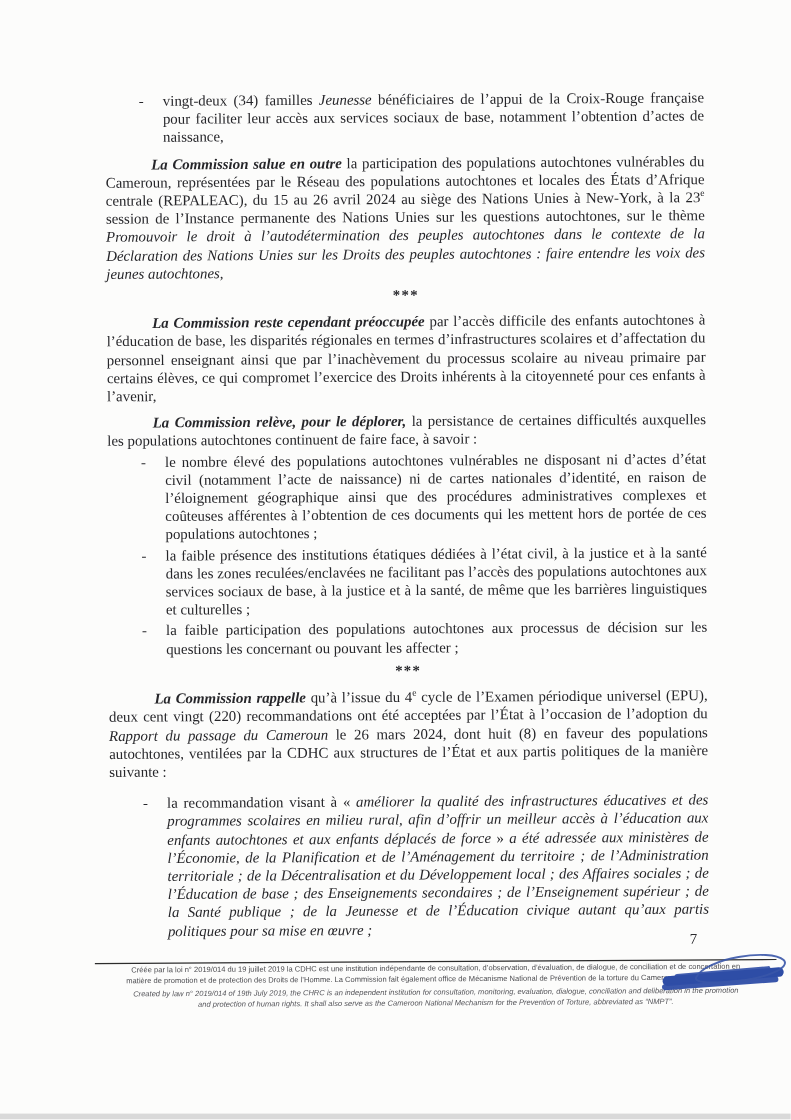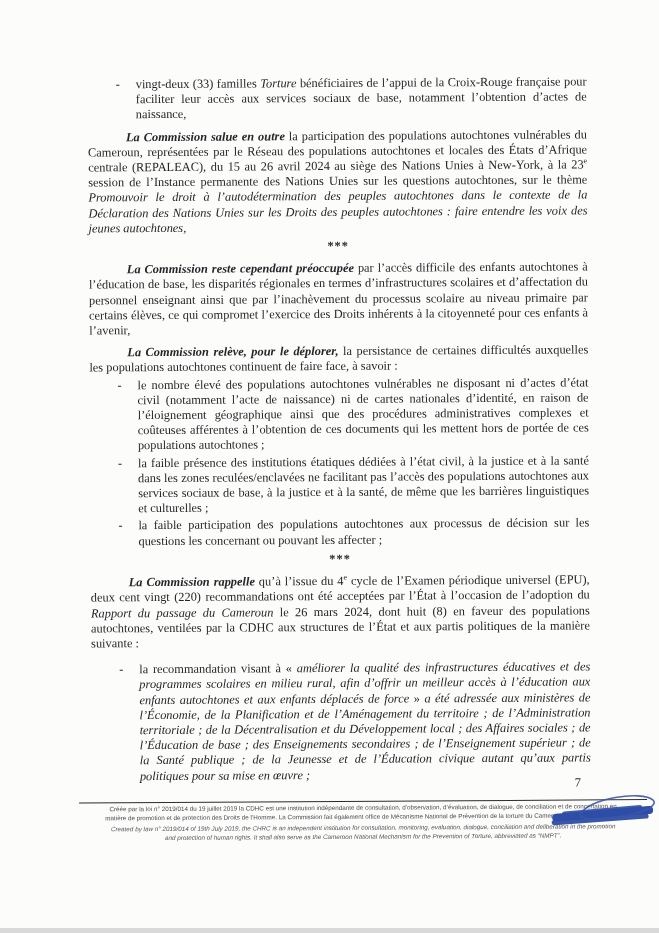--- a/index.html
+++ b/index.html
@@ -56,21 +56,21 @@
     background:#d9d9d9;
   }
 </style>
 </head>
 <body>
 
 <div class="scan-page">
   <div class="content">
 
     <div class="body-text">
-        <div class="bullet"><span class="dash">-</span><span class="seg-n">vingt-deux (33) familles </span><span class="seg-i">Torture</span><span class="seg-n"> bénéficiaires de l’appui de la Croix-Rouge française pour faciliter leur accès aux services sociaux de base, notamment l’obtention d’actes de naissance,</span></div>
+        <div class="bullet"><span class="dash">-</span><span class="seg-n">vingt-deux (34) familles </span><span class="seg-i">Jeunesse</span><span class="seg-n"> bénéficiaires de l’appui de la Croix-Rouge française pour faciliter leur accès aux services sociaux de base, notamment l’obtention d’actes de naissance,</span></div>
         <div class="paragraph"><span class="seg-bi">La Commission salue en outre</span><span class="seg-n"> la participation des populations autochtones vulnérables du Cameroun, représentées par le Réseau des populations autochtones et locales des États d’Afrique centrale (REPALEAC), du 15 au 26 avril 2024 au siège des Nations Unies à New-York, à la 23</span><span class="seg-sup">e</span><span class="seg-n"> session de l’Instance permanente des Nations Unies sur les questions autochtones, sur le thème </span><span class="seg-i">Promouvoir le droit à l’autodétermination des peuples autochtones dans le contexte de la Déclaration des Nations Unies sur les Droits des peuples autochtones : faire entendre les voix des jeunes autochtones,</span></div>
         <div class="separator">***</div>
         <div class="paragraph"><span class="seg-bi">La Commission reste cependant préoccupée</span><span class="seg-n"> par l’accès difficile des enfants autochtones à l’éducation de base, les disparités régionales en termes d’infrastructures scolaires et d’affectation du personnel enseignant ainsi que par l’inachèvement du processus scolaire au niveau primaire par certains élèves, ce qui compromet l’exercice des Droits inhérents à la citoyenneté pour ces enfants à l’avenir,</span></div>
         <div class="paragraph"><span class="seg-bi">La Commission relève, pour le déplorer,</span><span class="seg-n"> la persistance de certaines difficultés auxquelles les populations autochtones continuent de faire face, à savoir :</span></div>
         <div class="bullet"><span class="dash">-</span><span class="seg-n">le nombre élevé des populations autochtones vulnérables ne disposant ni d’actes d’état civil (notamment l’acte de naissance) ni de cartes nationales d’identité, en raison de l’éloignement géographique ainsi que des procédures administratives complexes et coûteuses afférentes à l’obtention de ces documents qui les mettent hors de portée de ces populations autochtones ;</span></div>
         <div class="bullet"><span class="dash">-</span><span class="seg-n">la faible présence des institutions étatiques dédiées à l’état civil, à la justice et à la santé dans les zones reculées/enclavées ne facilitant pas l’accès des populations autochtones aux services sociaux de base, à la justice et à la santé, de même que les barrières linguistiques et culturelles ;</span></div>
         <div class="bullet"><span class="dash">-</span><span class="seg-n">la faible participation des populations autochtones aux processus de décision sur les questions les concernant ou pouvant les affecter ;</span></div>
         <div class="separator">***</div>
         <div class="paragraph"><span class="seg-bi">La Commission rappelle</span><span class="seg-n"> qu’à l’issue du 4</span><span class="seg-sup">e</span><span class="seg-n"> cycle de l’Examen périodique universel (EPU), deux cent vingt (220) recommandations ont été acceptées par l’État à l’occasion de l’adoption du </span><span class="seg-i">Rapport du passage du Cameroun</span><span class="seg-n"> le 26 mars 2024, dont huit (8) en faveur des populations autochtones, ventilées par la CDHC aux structures de l’État et aux partis politiques de la manière suivante :</span></div>
         <div class="bullet-deep"><span class="dash">-</span><span class="seg-n">la recommandation visant à « </span><span class="seg-i">améliorer la qualité des infrastructures éducatives et des programmes scolaires en milieu rural, afin d’offrir un meilleur accès à l’éducation aux enfants autochtones et aux enfants déplacés de force</span><span class="seg-n"> » </span><span class="seg-i">a été adressée aux ministères de l’Économie, de la Planification et de l’Aménagement du territoire ; de l’Administration territoriale ; de la Décentralisation et du Développement local ; des Affaires sociales ; de l’Éducation de base ; des Enseignements secondaires ; de l’Enseignement supérieur ; de la Santé publique ; de la Jeunesse et de l’Éducation civique autant qu’aux partis politiques pour sa mise en œuvre ;</span></div>

